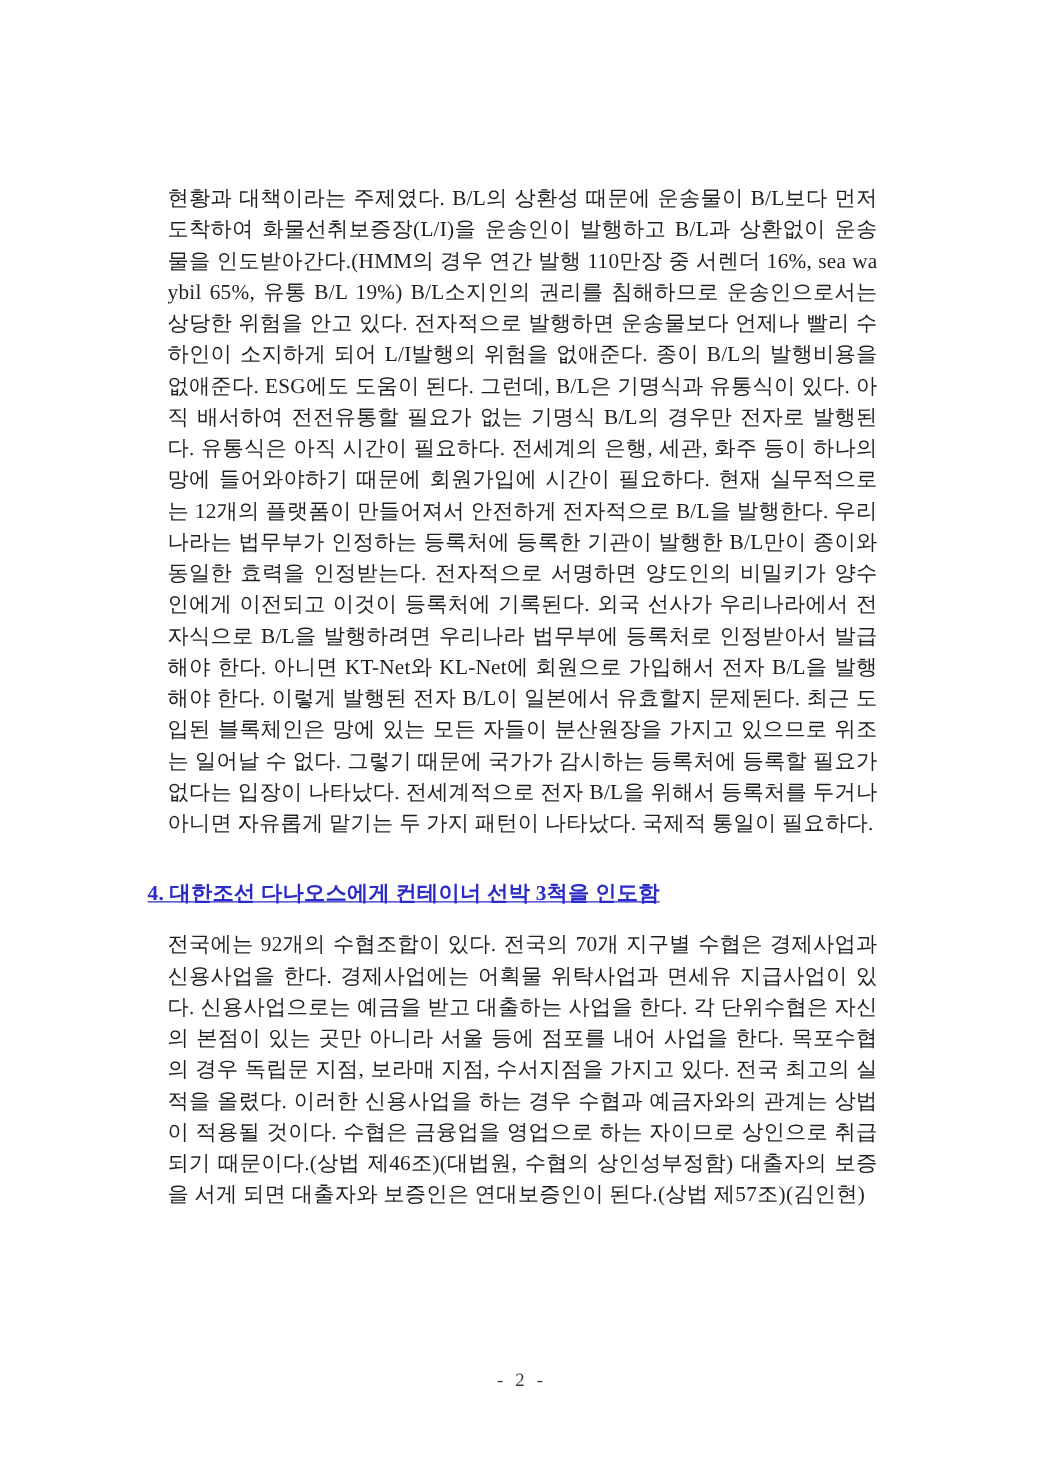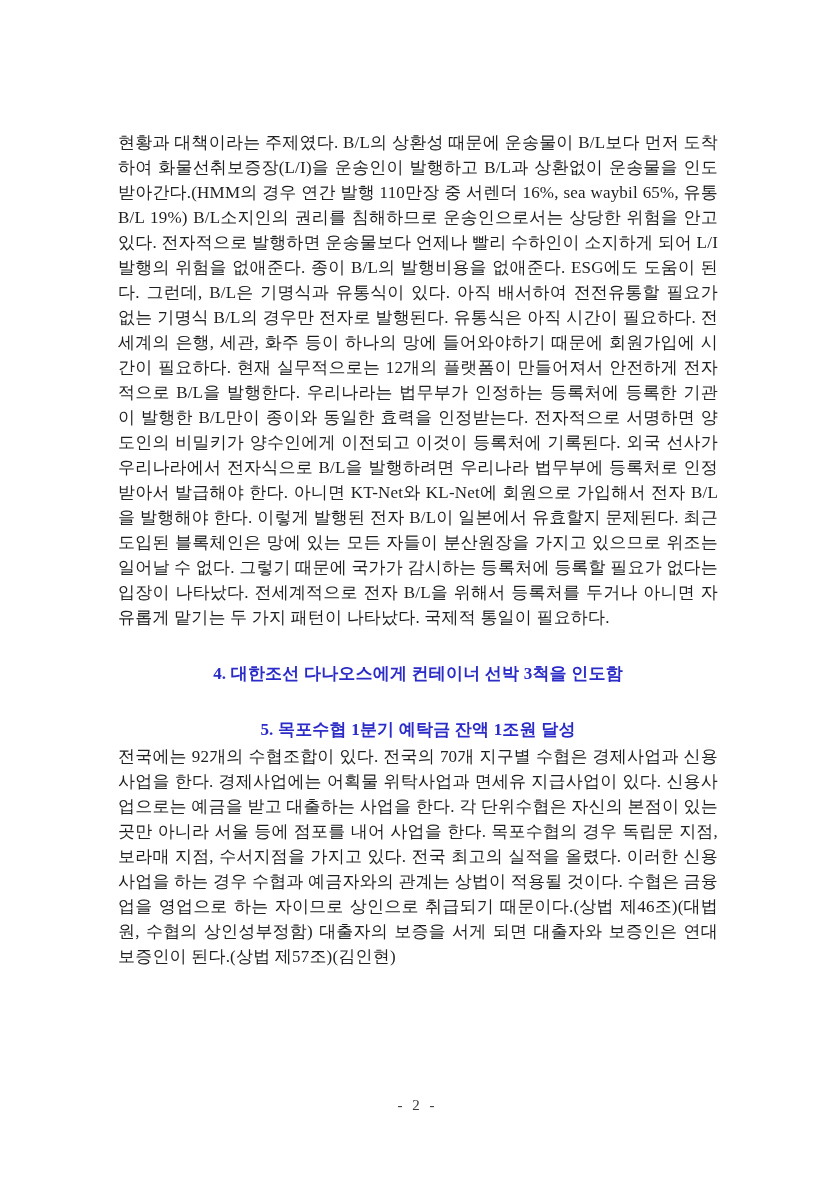--- a/index.html
+++ b/index.html
@@ -21,46 +21,46 @@
   }
   .content{
     position:absolute;
     left:118px;top:130px;width:600px;
     color:var(--body-color);
     font-size:17px;line-height:25px;
     text-align:justify;
     word-break:break-all;
     letter-spacing:0.2px;
   }
-  .body-text{margin:0;}
+  .body-text{margin:16px;}
   .section-heading{
     margin:31px 0 2px 0;
     font-size:17px;line-height:25px;
     font-weight:bold;
     color:var(--heading-color);
-    text-align:center;
+    text-align:left;
+    text-decoration:underline;
   }
   .footer{
     position:absolute;
     left:0;top:1093px;width:835px;
     text-align:center;
     font-size:15px;line-height:25px;
     letter-spacing:3px;
     color:var(--footer-color);
   }
 </style>
 </head>
 <body>
 
 <div class="page">
   <div class="content">
     <p class="body-text">현황과 대책이라는 주제였다. B/L의 상환성 때문에 운송물이 B/L보다 먼저 도착하여 화물선취보증장(L/I)을 운송인이 발행하고 B/L과 상환없이 운송물을 인도받아간다.(HMM의 경우 연간 발행 110만장 중 서렌더 16%, sea waybil 65%, 유통 B/L 19%) B/L소지인의 권리를 침해하므로 운송인으로서는 상당한 위험을 안고 있다. 전자적으로 발행하면 운송물보다 언제나 빨리 수하인이 소지하게 되어 L/I발행의 위험을 없애준다. 종이 B/L의 발행비용을 없애준다. ESG에도 도움이 된다. 그런데, B/L은 기명식과 유통식이 있다. 아직 배서하여 전전유통할 필요가 없는 기명식 B/L의 경우만 전자로 발행된다. 유통식은 아직 시간이 필요하다. 전세계의 은행, 세관, 화주 등이 하나의 망에 들어와야하기 때문에 회원가입에 시간이 필요하다. 현재 실무적으로는 12개의 플랫폼이 만들어져서 안전하게 전자적으로 B/L을 발행한다. 우리나라는 법무부가 인정하는 등록처에 등록한 기관이 발행한 B/L만이 종이와 동일한 효력을 인정받는다. 전자적으로 서명하면 양도인의 비밀키가 양수인에게 이전되고 이것이 등록처에 기록된다. 외국 선사가 우리나라에서 전자식으로 B/L을 발행하려면 우리나라 법무부에 등록처로 인정받아서 발급해야 한다. 아니면 KT-Net와 KL-Net에 회원으로 가입해서 전자 B/L을 발행해야 한다. 이렇게 발행된 전자 B/L이 일본에서 유효할지 문제된다. 최근 도입된 블록체인은 망에 있는 모든 자들이 분산원장을 가지고 있으므로 위조는 일어날 수 없다. 그렇기 때문에 국가가 감시하는 등록처에 등록할 필요가 없다는 입장이 나타났다. 전세계적으로 전자 B/L을 위해서 등록처를 두거나 아니면 자유롭게 맡기는 두 가지 패턴이 나타났다. 국제적 통일이 필요하다.</p>
 
     <h2 class="section-heading">4. 대한조선 다나오스에게 컨테이너 선박 3척을 인도함</h2>
 
-    <h2 class="section-heading">5. 목포수협 1분기 예탁금 잔액 1조원 달성</h2>
     <p class="body-text">전국에는 92개의 수협조합이 있다. 전국의 70개 지구별 수협은 경제사업과 신용사업을 한다. 경제사업에는 어획물 위탁사업과 면세유 지급사업이 있다. 신용사업으로는 예금을 받고 대출하는 사업을 한다. 각 단위수협은 자신의 본점이 있는 곳만 아니라 서울 등에 점포를 내어 사업을 한다. 목포수협의 경우 독립문 지점, 보라매 지점, 수서지점을 가지고 있다. 전국 최고의 실적을 올렸다. 이러한 신용사업을 하는 경우 수협과 예금자와의 관계는 상법이 적용될 것이다. 수협은 금융업을 영업으로 하는 자이므로 상인으로 취급되기 때문이다.(상법 제46조)(대법원, 수협의 상인성부정함) 대출자의 보증을 서게 되면 대출자와 보증인은 연대보증인이 된다.(상법 제57조)(김인현)</p>
   </div>
 
   <div class="footer">
     <span>- 2 -</span>
   </div>
 </div>
 
 </body></html>

